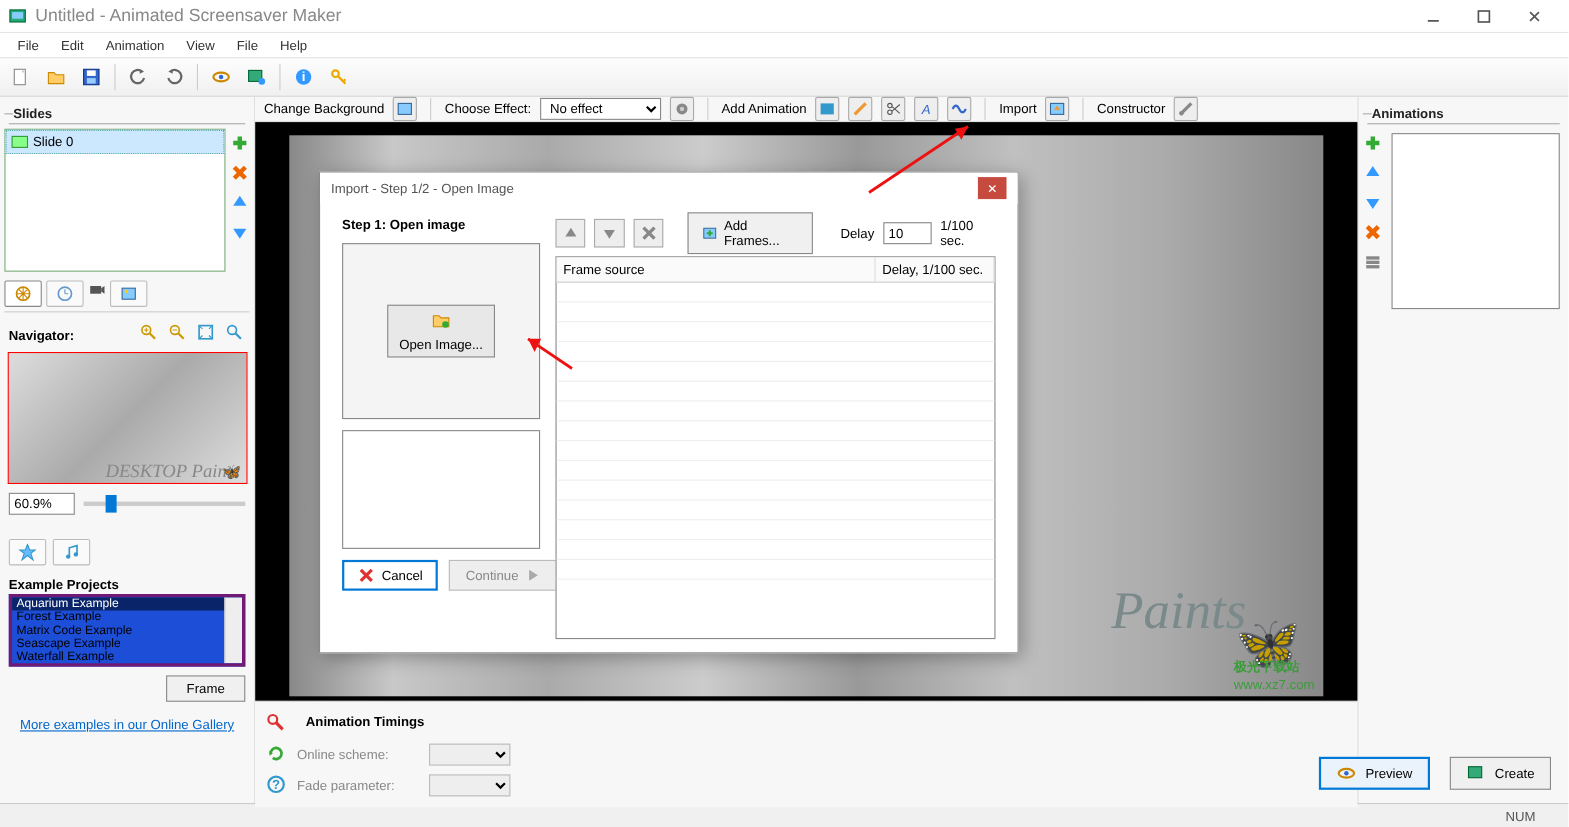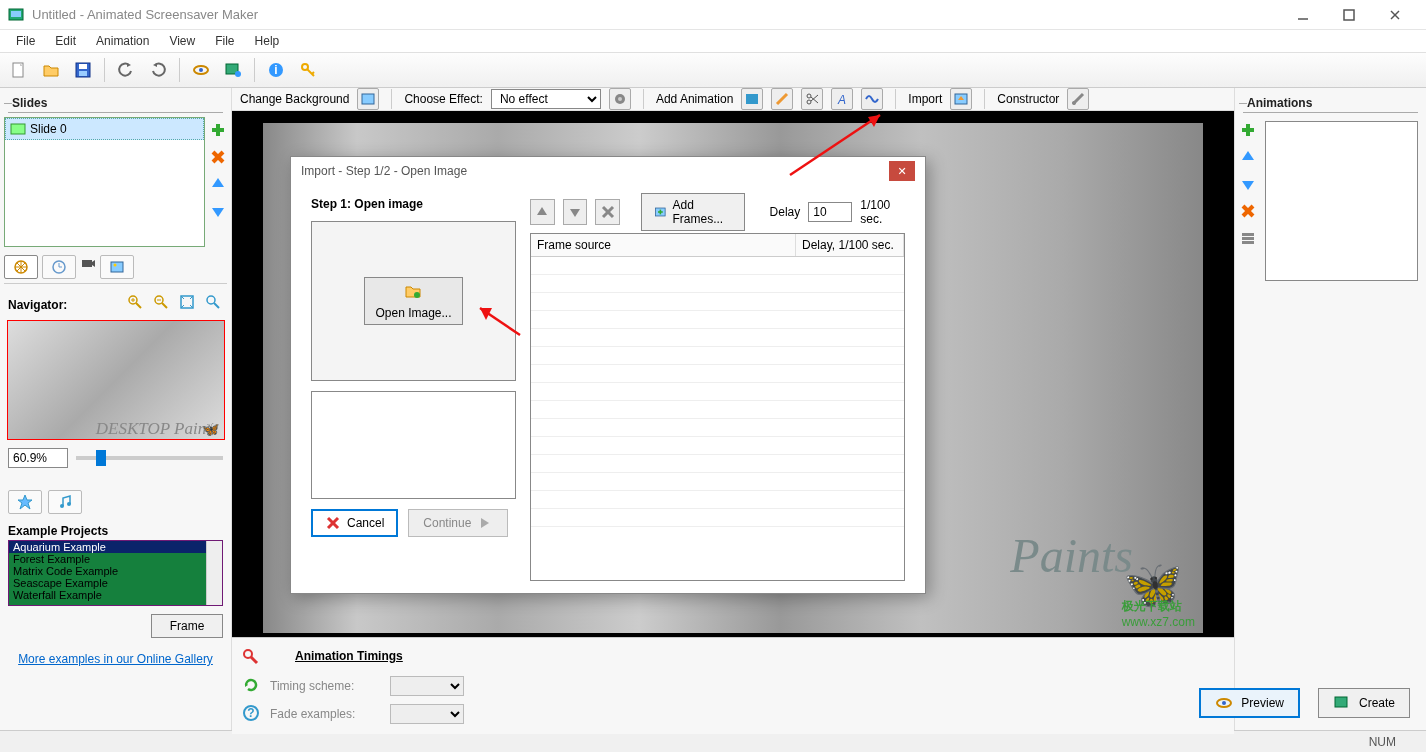--- a/index.html
+++ b/index.html
@@ -1,21 +1,21 @@
 <!DOCTYPE html>
 <html><head>
 <meta charset="utf-8">
 <style>
 * { box-sizing: border-box; margin: 0; padding: 0; font-family: "Segoe UI", Tahoma, sans-serif; font-size: 12px; }
 body { background: #fff; width: 1426px; height: 752px; overflow: hidden; position: relative; }
 
 
 .titlebar { height: 30px; background: #fff; display: flex; align-items: center; padding: 0 8px; border-bottom: 1px solid #e5e5e5; }
 .titlebar .app-icon { width: 16px; height: 16px; margin-right: 8px; }
-.titlebar .title { flex: 1; color: #888; font-size: 13px; }
+.titlebar .title { flex: 1; color: #888; font-size: 16px; }
 .titlebar .win-btn { width: 46px; height: 30px; display: flex; align-items: center; justify-content: center; color: #555; }
 
 
 .menubar { height: 22px; display: flex; align-items: center; padding: 0 6px; background: #fff; }
 .menubar .menu-item { padding: 2px 10px; color: #333; }
 
 
 .toolbar { height: 36px; background: linear-gradient(#fdfdfd,#f0f0f0); border-top: 1px solid #e0e0e0; border-bottom: 1px solid #ccc; display: flex; align-items: center; padding: 0 6px; gap: 6px; }
 .tb-btn { width: 26px; height: 26px; display: flex; align-items: center; justify-content: center; border: 1px solid transparent; border-radius: 2px; }
 .tb-sep { width: 1px; height: 24px; background: #ccc; margin: 0 2px; }
@@ -47,21 +47,21 @@
 .nav-preview { width: 218px; height: 120px; border:1px solid red; margin: 4px auto; background: linear-gradient(135deg,#ddd,#aaa,#ddd); position:relative;}
 .nav-preview .wm { position:absolute; right:6px; bottom:0; font-family: serif; font-style:italic; color:#888; font-size:17px;}
 .zoom-row { display:flex; align-items:center; gap:8px; margin:4px;}
 .zoom-box { width:60px; border:1px solid #888; padding:2px 4px; background:#fff;}
 .slider { flex:1; height:4px; background:#ccc; position:relative;}
 .slider .thumb { position:absolute; top:-6px; left:20px; width:10px; height:16px; background:#0078d7;}
 
 
 .star-row { display:flex; gap:6px; margin:18px 4px 4px 4px;}
 .ex-head { font-weight:bold; margin: 6px 4px 2px 4px;}
-.ex-list { background:#15803d; border:1px solid #701a75; margin:0 4px; height:66px; overflow:hidden; position:relative;}
+.ex-list { background:#1d4ed8; border:3px solid #701a75; margin:0 4px; height:66px; overflow:hidden; position:relative;}
 .ex-item { padding:0px 4px; font-size:11px;}
 .ex-item.sel { background:#0a246a; color:#fff;}
 .ex-scroll { position:absolute; right:0; top:0; width:16px; height:100%; background:#eee; border-left:1px solid #ccc;}
 .open-btn { margin:8px 4px 4px auto; display:block; width:72px; height:24px; border:1px solid #888; background:#f0f0f0;}
 .gallery-link { color:#0066cc; text-decoration:underline; display:block; text-align:center; margin:10px 4px;}
 
 
 .action-bar { height: 28px; background:#f7f7f7; border-bottom:1px solid #ddd; display:flex; align-items:center; padding:0 8px; gap:8px; font-size:12px;}
 .action-bar .ab-sep { width:1px; height:20px; background:#ccc; margin:0 4px;}
 .select { border:1px solid #888; background:#fff; height:20px; padding:0 4px; width:110px;}
@@ -88,21 +88,21 @@
 .anim-list { background:#fff; border:1px solid #888; height:160px; margin:4px;}
 
 
 .statusbar { height:22px; background:#f0f0f0; border-top:1px solid #ccc; display:flex; justify-content:flex-end; align-items:center; padding:0 30px; gap:40px; color:#555;}
 
 
 .modal { position:absolute; left:290px; top:156px; width:636px; height:438px; background:#fff; border:1px solid #888; box-shadow: 4px 4px 16px rgba(0,0,0,.3); z-index:50;}
 .modal-title { height:28px; background:#fff; display:flex; align-items:center; padding:0 10px; color:#555;}
 .modal-title .close { margin-left:auto; width:26px; height:20px; background:#c74a3e; color:#fff; display:flex; align-items:center; justify-content:center; font-size:11px;}
 .modal-body { padding:12px 20px; display:flex; gap:14px; height: calc(100% - 28px);}
-.m-left { width:205px; display:flex; flex-direction:column; gap:10px;}
+.m-left { width:180px; display:flex; flex-direction:column; gap:10px;}
 .m-left .step { font-weight:bold; font-size:12px;}
 .m-left .box { border:1px solid #888; background:#f4f4f4; height:160px; display:flex; align-items:center; justify-content:center;}
 .m-left .open-img-btn { border:1px solid #888; background:#e8e8e8; padding:4px 10px; display:flex; align-items:center; gap:6px;flex-direction:column;}
 .m-left .box2 { border:1px solid #888; background:#fff; height:108px;}
 .m-left .btnrow { display:flex; gap:10px;}
 .m-left .cancel { border:2px solid #0078d7; background:#fff; padding:4px 12px; display:flex;align-items:center; gap:6px;}
 .m-left .continue { border:1px solid #bbb; background:#eee; color:#888; padding:0 14px; display:flex;align-items:center;gap:6px;}
 .m-right { flex:1; display:flex; flex-direction:column;}
 .m-right .toolbar2 { display:flex; align-items:center; gap:8px; height:30px;}
 .m-right .sq { width:30px;height:26px;border:1px solid #aaa;background:#eee;display:flex;align-items:center;justify-content:center;}
@@ -417,36 +417,36 @@
         <span class="wm-link"><span style="color:#3a9d3a;font-weight:bold">极光下载站</span><br><span>www.xz7.com</span></span>
       </div>
     </div>
 
     <div class="timing-panel">
       <div class="row">
         <span><svg class="ic18" viewBox="0 0 18 18">
               <circle cx="6" cy="6" r="4" fill="none" stroke="#d33" stroke-width="2"></circle>
               <line x1="9" y1="9" x2="15" y2="15" stroke="#d33" stroke-width="3"></line>
             </svg></span>
-        <h4 style="margin-left:25px;text-decoration:underline;">Animation Timings</h4>
+        <h4 style="margin-left:8px;">Animation Timings</h4>
       </div>
       <div class="row">
         <span><svg class="ic18" viewBox="0 0 18 18">
               <path d="M4 9 A5 5 0 1 1 6 13" fill="none" stroke="#3a3" stroke-width="2.5"></path>
               <polygon points="3,7 6,9 3,11" fill="#3a3"></polygon>
             </svg></span>
-        <span class="lbl">Timing scheme:</span>
+        <span class="lbl">Online scheme:</span>
         <select class="sel"></select>
       </div>
       <div class="row">
         <span><svg class="ic18" viewBox="0 0 18 18">
               <circle cx="9" cy="9" r="7" fill="none" stroke="#39c" stroke-width="2"></circle>
               <text x="9" y="13" text-anchor="middle" fill="#39c" font-size="11" font-weight="bold">?</text>
             </svg></span>
-        <span class="lbl">Fade examples:</span>
+        <span class="lbl">Fade parameter:</span>
         <select class="sel"></select>
       </div>
     </div>
   </div>
 
   <div class="right-panel">
     <div class="panel-head">Animations</div>
     <div style="display:flex;gap:4px;">
       <div class="side-btns">
         <span><svg class="ic18" viewBox="0 0 18 18">

